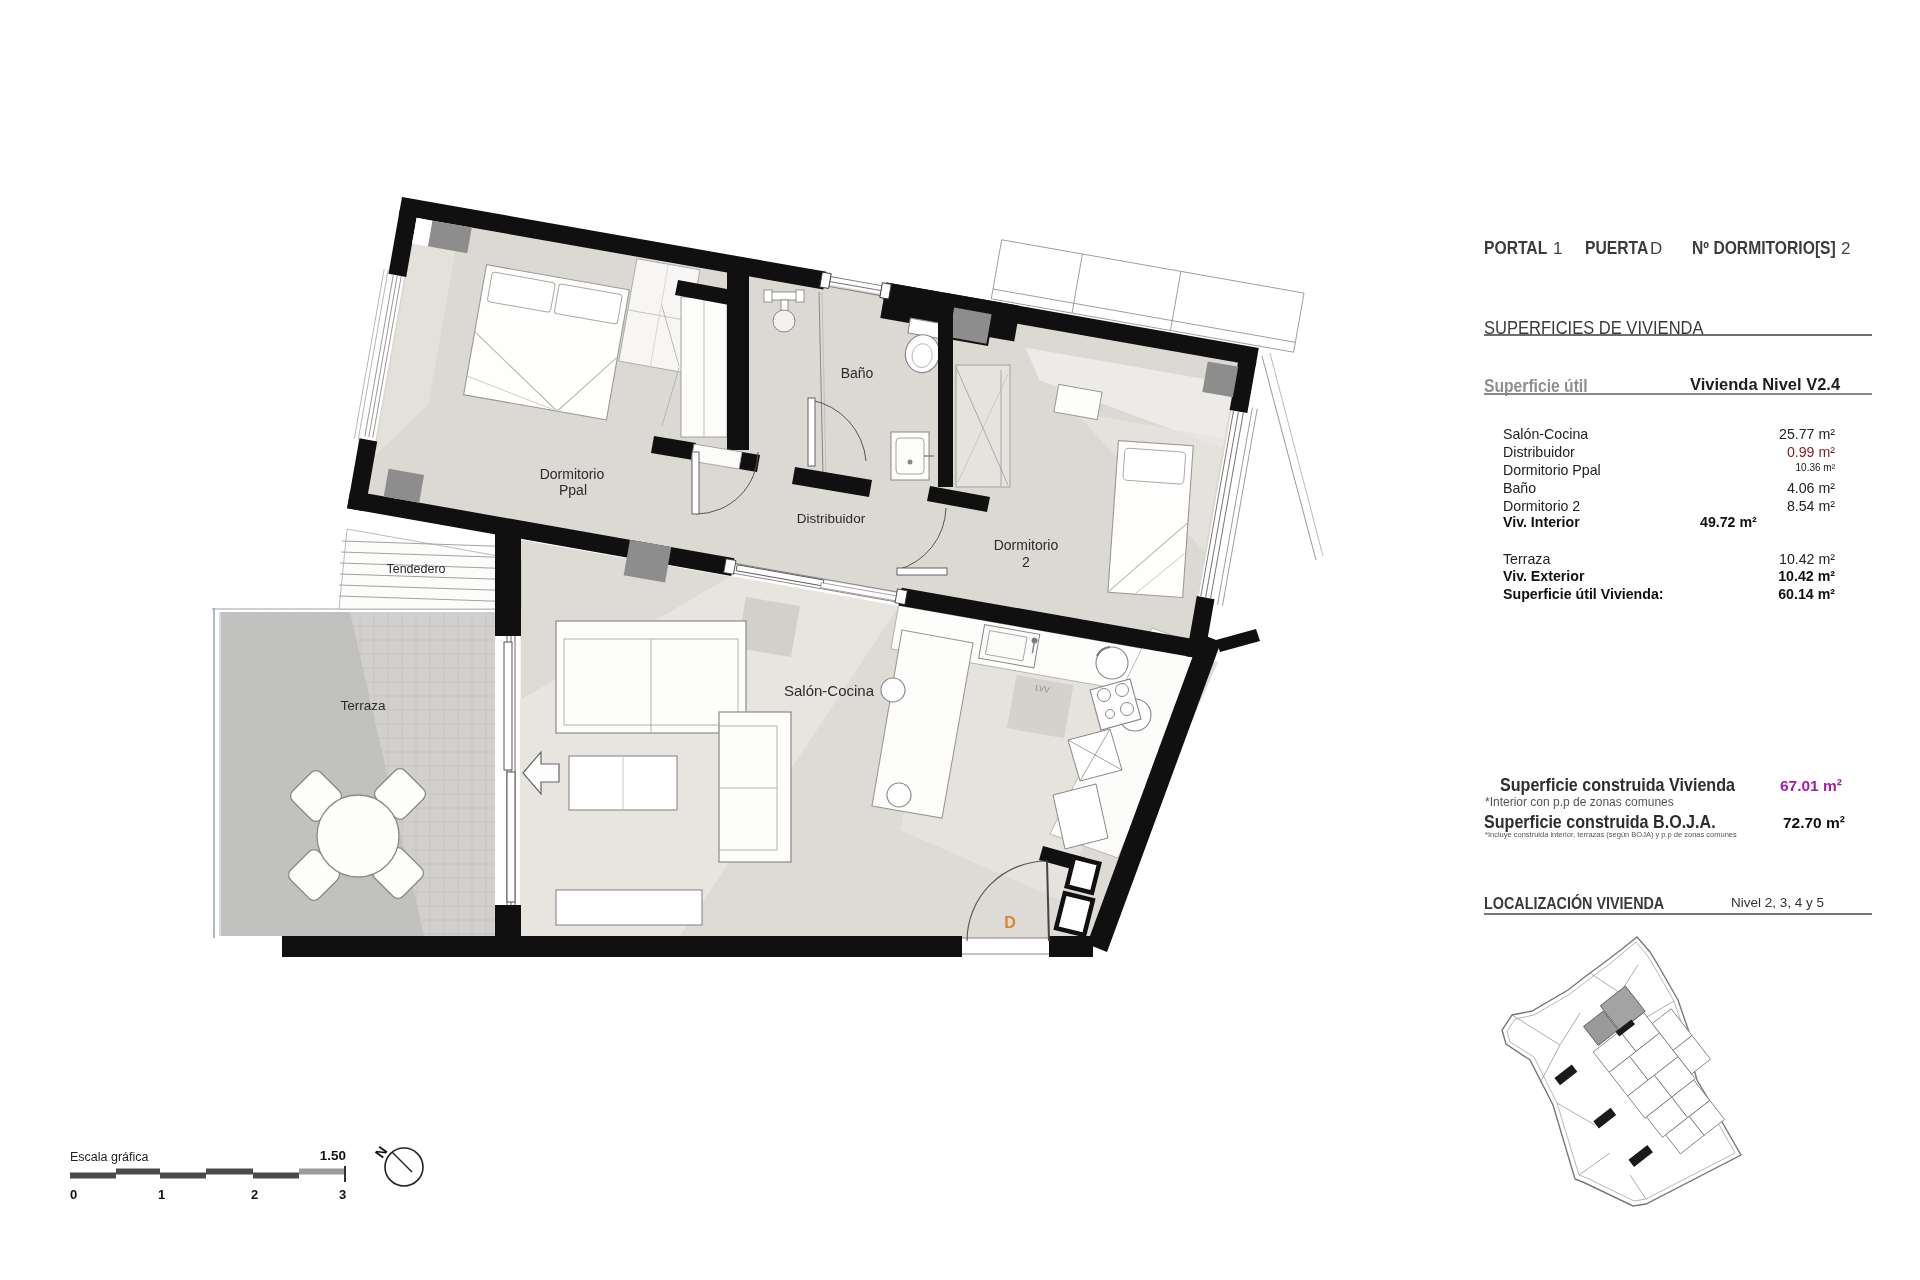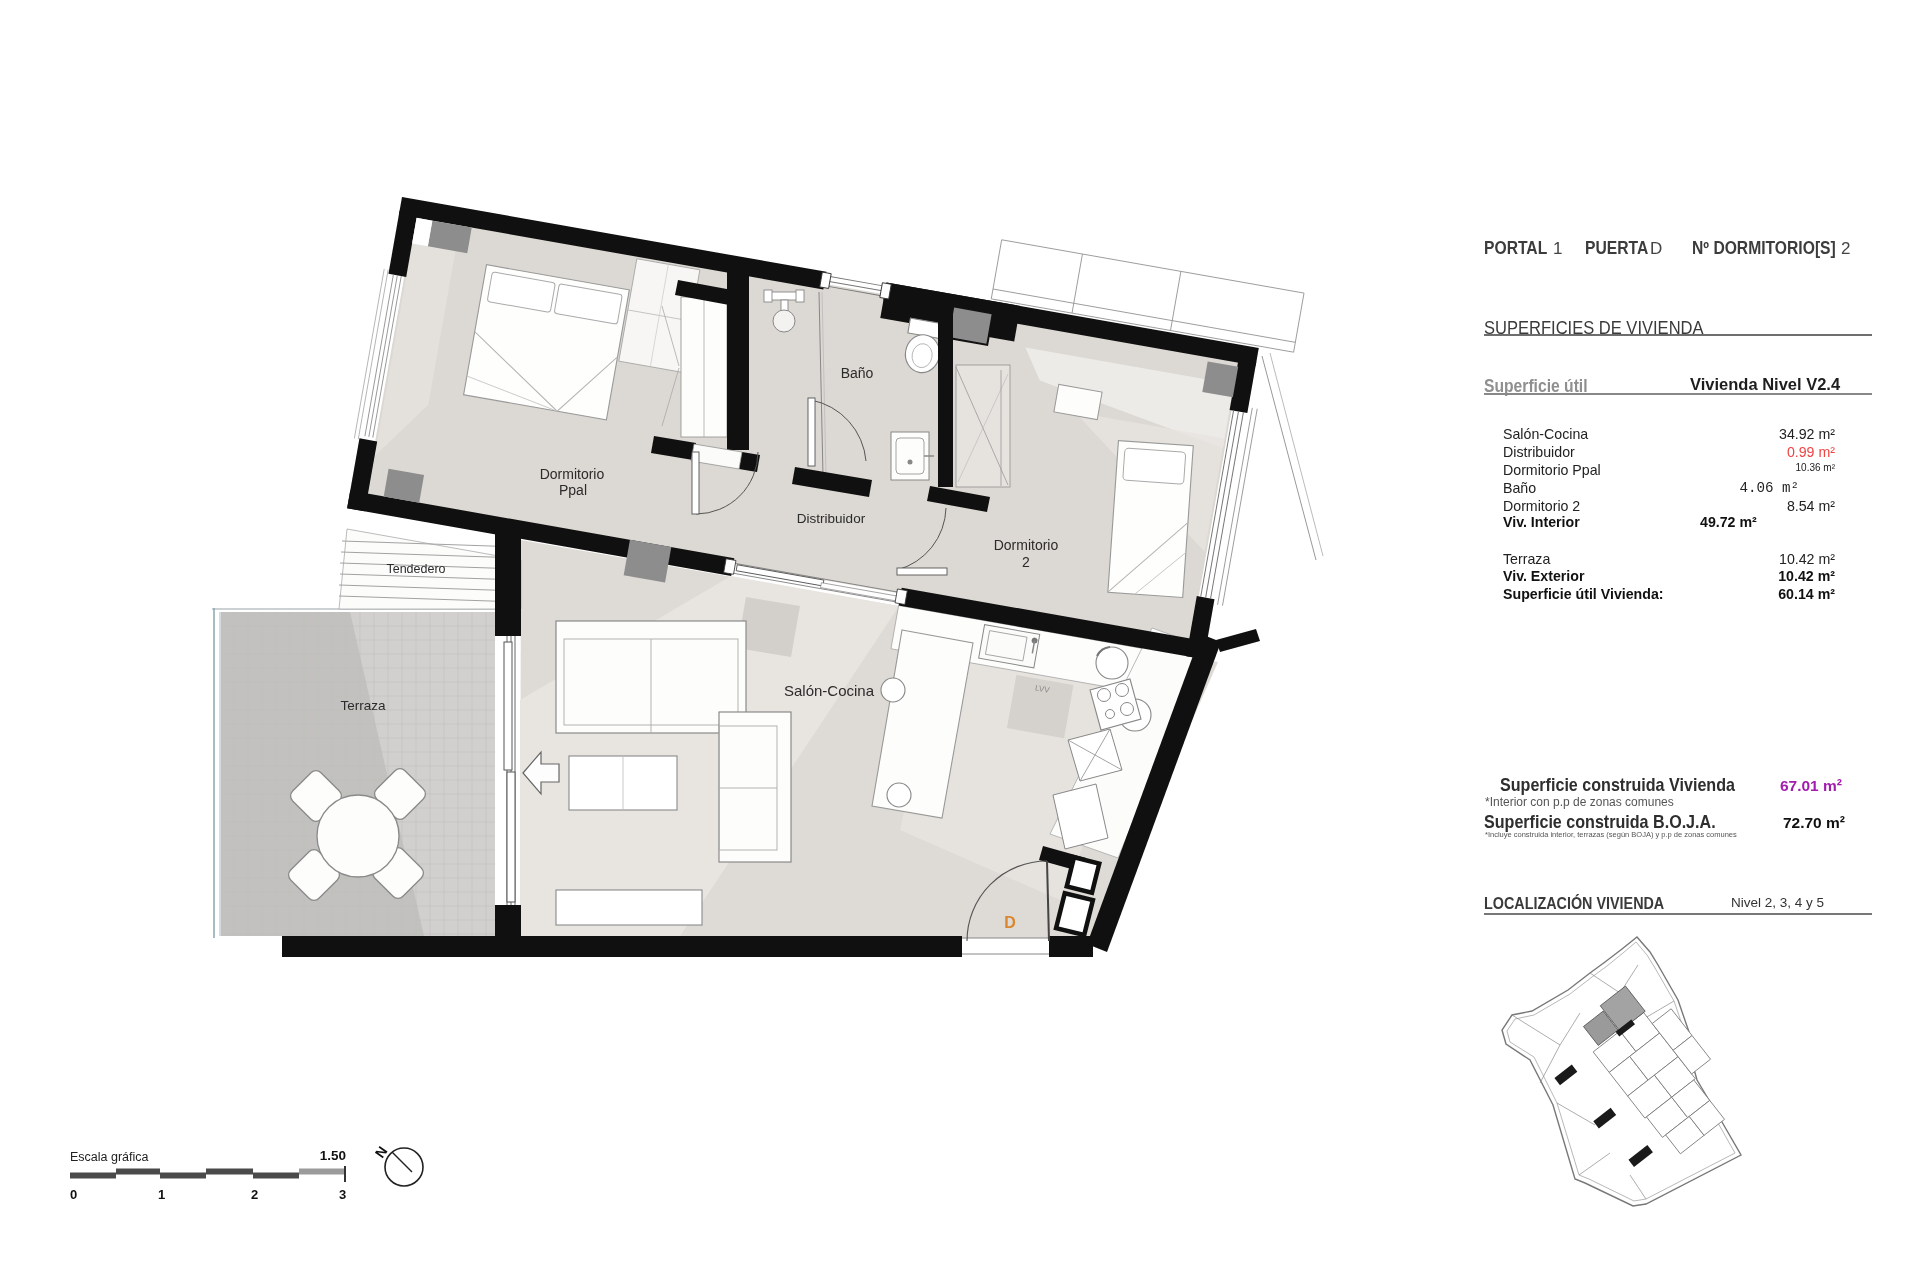--- a/index.html
+++ b/index.html
@@ -22,27 +22,27 @@
   <div class="abs" style="left:1841px;top:239px;font-size:17px;color:#444;">2</div>
 
   <div class="abs" style="left:1484px;top:317px;font-size:19px;font-weight:normal;color:#3a3a3a;"><span class="cond">SUPERFICIES DE VIVIENDA</span></div>
   <div class="abs" style="left:1484px;top:334px;width:388px;height:2px;background:#6e6e6e;"></div>
 
   <div class="abs" style="left:1484px;top:376px;font-size:18px;font-weight:bold;color:#8f8f8f;"><span class="cond">Superficie útil</span></div>
   <div class="abs" style="left:1690px;top:375px;font-size:16.5px;font-weight:bold;color:#1e1e1e;">Vivienda Nivel V2.4</div>
   <div class="abs" style="left:1484px;top:393px;width:388px;height:1.5px;background:#888;"></div>
 
   <div class="abs" style="left:1503px;top:426px;font-size:14.2px;color:#222;">Salón-Cocina</div>
-  <div class="abs" style="left:1700px;top:426px;width:135px;text-align:right;font-size:14.2px;color:#222;">34.92 m²</div>
+  <div class="abs" style="left:1700px;top:426px;width:135px;text-align:right;font-size:14.2px;color:#222;">25.77 m²</div>
   <div class="abs" style="left:1503px;top:444px;font-size:14.2px;color:#222;">Distribuidor</div>
-  <div class="abs" style="left:1700px;top:444px;width:135px;text-align:right;font-size:14.2px;color:#ef4444;">0.99 m²</div>
+  <div class="abs" style="left:1700px;top:444px;width:135px;text-align:right;font-size:14.2px;color:#7f1d1d;">0.99 m²</div>
   <div class="abs" style="left:1503px;top:462px;font-size:14.2px;color:#222;">Dormitorio Ppal</div>
   <div class="abs" style="left:1700px;top:462px;width:135px;text-align:right;font-size:10px;color:#222;">10.36 m²</div>
   <div class="abs" style="left:1503px;top:480px;font-size:14.2px;color:#222;">Baño</div>
-  <div class="abs" style="left:1664px;top:480px;width:135px;text-align:right;font-size:14.2px;color:#222;font-family:Liberation Mono, monospace;">4.06 m²</div>
+  <div class="abs" style="left:1700px;top:480px;width:135px;text-align:right;font-size:14.2px;color:#222;">4.06 m²</div>
   <div class="abs" style="left:1503px;top:498px;font-size:14.2px;color:#222;">Dormitorio 2</div>
   <div class="abs" style="left:1700px;top:498px;width:135px;text-align:right;font-size:14.2px;color:#222;">8.54 m²</div>
   <div class="abs" style="left:1503px;top:514px;font-size:14.2px;font-weight:bold;color:#111;">Viv. Interior</div>
   <div class="abs" style="left:1700px;top:514px;width:135px;text-align:left;font-size:14.2px;font-weight:bold;color:#111;">49.72 m²</div>
 
   <div class="abs" style="left:1503px;top:551px;font-size:14.2px;color:#222;">Terraza</div>
   <div class="abs" style="left:1700px;top:551px;width:135px;text-align:right;font-size:14.2px;color:#222;">10.42 m²</div>
   <div class="abs" style="left:1503px;top:568px;font-size:14.2px;font-weight:bold;color:#111;">Viv. Exterior</div>
   <div class="abs" style="left:1700px;top:568px;width:135px;text-align:right;font-size:14.2px;font-weight:bold;color:#111;">10.42 m²</div>
   <div class="abs" style="left:1503px;top:586px;font-size:14.2px;font-weight:bold;color:#111;">Superficie útil Vivienda:</div>

